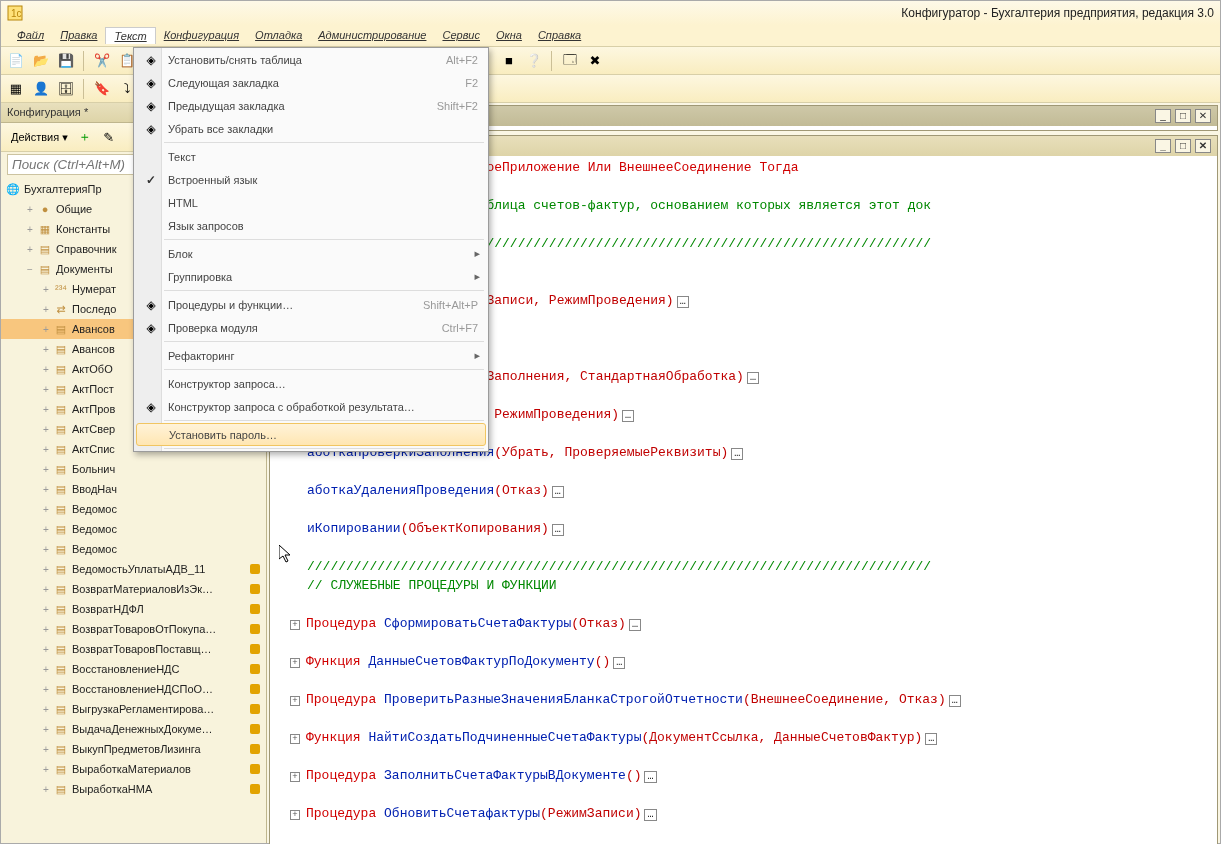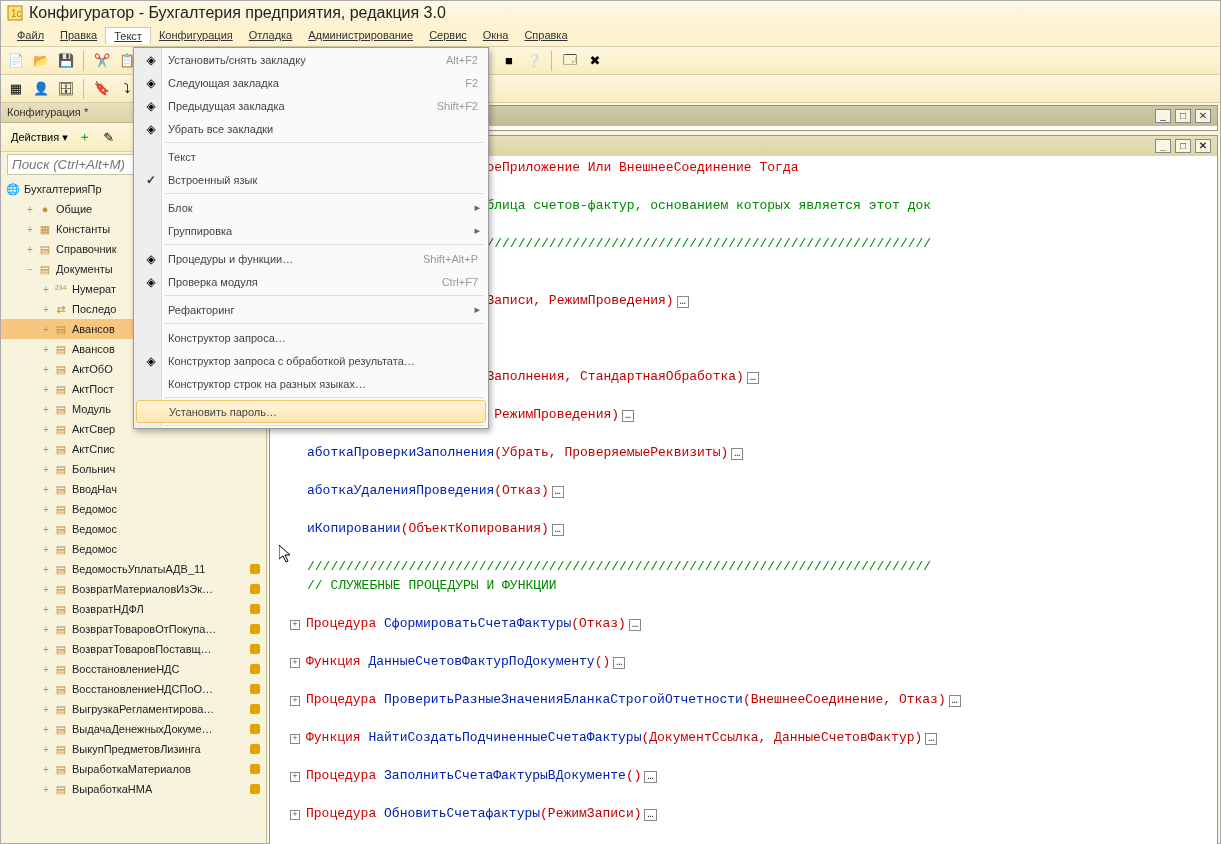--- a/index.html
+++ b/index.html
@@ -1,22 +1,22 @@
 <!DOCTYPE html>
 <html><head>
 <meta charset="utf-8">
 <style>
 * { box-sizing: border-box; margin: 0; padding: 0; }
 body { font-family: Tahoma, Arial, sans-serif; font-size: 11px; background: #fff; user-select: none; }
 .window { position: relative; width: 1221px; height: 844px; background: linear-gradient(#fef9e8, #fdf6db); border: 1px solid #aaa; }
-.titlebar { display: flex; align-items: center; padding: 4px 6px; background: linear-gradient(#fef9e8, #fdf3d0); height: 24px; }
+.titlebar { display: flex; align-items: center; padding: 4px 6px; background: linear-gradient(#fef9e8, #fdf3d0); height: 24px; justify-content: space-between; }
 .titlebar .appicon { width: 16px; height: 16px; margin-right: 6px; display:inline-block; }
-.titlebar .title { font-size: 16px; color: #222; }
+.titlebar .title { font-size: 12px; color: #222; }
 .menubar { display: flex; padding: 2px 8px; background: #fdf3d0; border-bottom: 1px solid #d8cfa8; height: 22px; }
-.menubar .mitem { padding: 2px 8px; color: #333; cursor: pointer; }
+.menubar .mitem { padding: 2px 8px; color: #333; cursor: pointer; font-style: italic; }
 .menubar .mitem u { text-decoration: underline; }
 .menubar .mitem.active { background: #fff; border: 1px solid #ccc; border-bottom: none; }
 .toolbar { display: flex; align-items: center; padding: 2px 4px; background: linear-gradient(#fdf7e0,#f9edc0); border-bottom: 1px solid #d8cfa8; height: 28px; gap:3px; }
 .tbicon { width: 22px; height: 22px; border: 1px solid transparent; border-radius: 3px; display: flex; align-items: center; justify-content: center; cursor: pointer; font-size: 13px; }
 .tbsep { width: 2px; height: 20px; border-left: 1px solid #cbbf96; margin: 0 3px; }
 .search-combo { width: 110px; height: 20px; border: 1px solid #b8ae86; background: #fff; font-size: 11px; padding: 0 4px; }
 .content { display: flex; height: calc(100% - 102px); }
 .sidebar { width: 266px; background: #f8f3dc; border-right: 1px solid #bfb68e; display: flex; flex-direction: column; }
 .sidebar-header { padding: 3px 6px; background: linear-gradient(#e8e0bd,#ded4a8); border-bottom: 1px solid #bfb68e; font-size: 11px; color: #333; position: relative; }
 .sidebar-toolbar { padding: 3px 6px; background: linear-gradient(#fdf7e0,#f9edc0); border-bottom: 1px solid #d8cfa8; display: flex; align-items: center; gap: 2px; }
@@ -201,21 +201,21 @@
           <div class="tree-row">
             <span style="width:38px;"></span>
             <span class="expander">+</span>
             <span class="ticon" style="color:#c09040;">▤</span>
             <span class="tlabel">АктПост</span>
           </div>
           <div class="tree-row">
             <span style="width:38px;"></span>
             <span class="expander">+</span>
             <span class="ticon" style="color:#c09040;">▤</span>
-            <span class="tlabel">Модуль</span>
+            <span class="tlabel">АктПров</span>
           </div>
           <div class="tree-row">
             <span style="width:38px;"></span>
             <span class="expander">+</span>
             <span class="ticon" style="color:#c09040;">▤</span>
             <span class="tlabel">АктСвер</span>
           </div>
           <div class="tree-row">
             <span style="width:38px;"></span>
             <span class="expander">+</span>
@@ -400,21 +400,21 @@
           </div>
 
       </div>
     </div>
   </div>
 
   <div class="dropdown" id="dropdown">
     <div class="iconcol"></div>
   <div class="dd-item">
         <span class="dd-icon">◈</span>
-        <span class="dd-label">Установить/снять закладку</span>
+        <span class="dd-label">Установить/снять таблица</span>
         <span class="dd-shortcut">Alt+F2</span>
       </div>
       <div class="dd-item">
         <span class="dd-icon">◈</span>
         <span class="dd-label">Следующая закладка</span>
         <span class="dd-shortcut">F2</span>
       </div>
       <div class="dd-item">
         <span class="dd-icon">◈</span>
         <span class="dd-label">Предыдущая закладка</span>
@@ -426,20 +426,28 @@
       </div>
       <div class="dd-sep"></div>
       <div class="dd-item">
         <span class="dd-icon"></span>
         <span class="dd-label">Текст</span>
       </div>
       <div class="dd-item">
         <span class="dd-icon"><span class="dd-check">✓</span></span>
         <span class="dd-label">Встроенный язык</span>
       </div>
+      <div class="dd-item">
+        <span class="dd-icon"></span>
+        <span class="dd-label">HTML</span>
+      </div>
+      <div class="dd-item">
+        <span class="dd-icon"></span>
+        <span class="dd-label">Язык запросов</span>
+      </div>
       <div class="dd-sep"></div>
       <div class="dd-item">
         <span class="dd-icon"></span>
         <span class="dd-label">Блок</span>
         <span class="dd-arrow">▸</span>
       </div>
       <div class="dd-item">
         <span class="dd-icon"></span>
         <span class="dd-label">Группировка</span>
         <span class="dd-arrow">▸</span>
@@ -462,24 +470,20 @@
         <span class="dd-arrow">▸</span>
       </div>
       <div class="dd-sep"></div>
       <div class="dd-item">
         <span class="dd-icon"></span>
         <span class="dd-label">Конструктор запроса…</span>
       </div>
       <div class="dd-item">
         <span class="dd-icon">◈</span>
         <span class="dd-label">Конструктор запроса с обработкой результата…</span>
-      </div>
-      <div class="dd-item">
-        <span class="dd-icon"></span>
-        <span class="dd-label">Конструктор строк на разных языках…</span>
       </div>
       <div class="dd-sep"></div>
       <div class="dd-item hl">
         <span class="dd-icon"></span>
         <span class="dd-label">Установить пароль…</span>
       </div>
       <div class="dd-sep"></div>
     </div>
 
   <span class="cursor-arrow">

